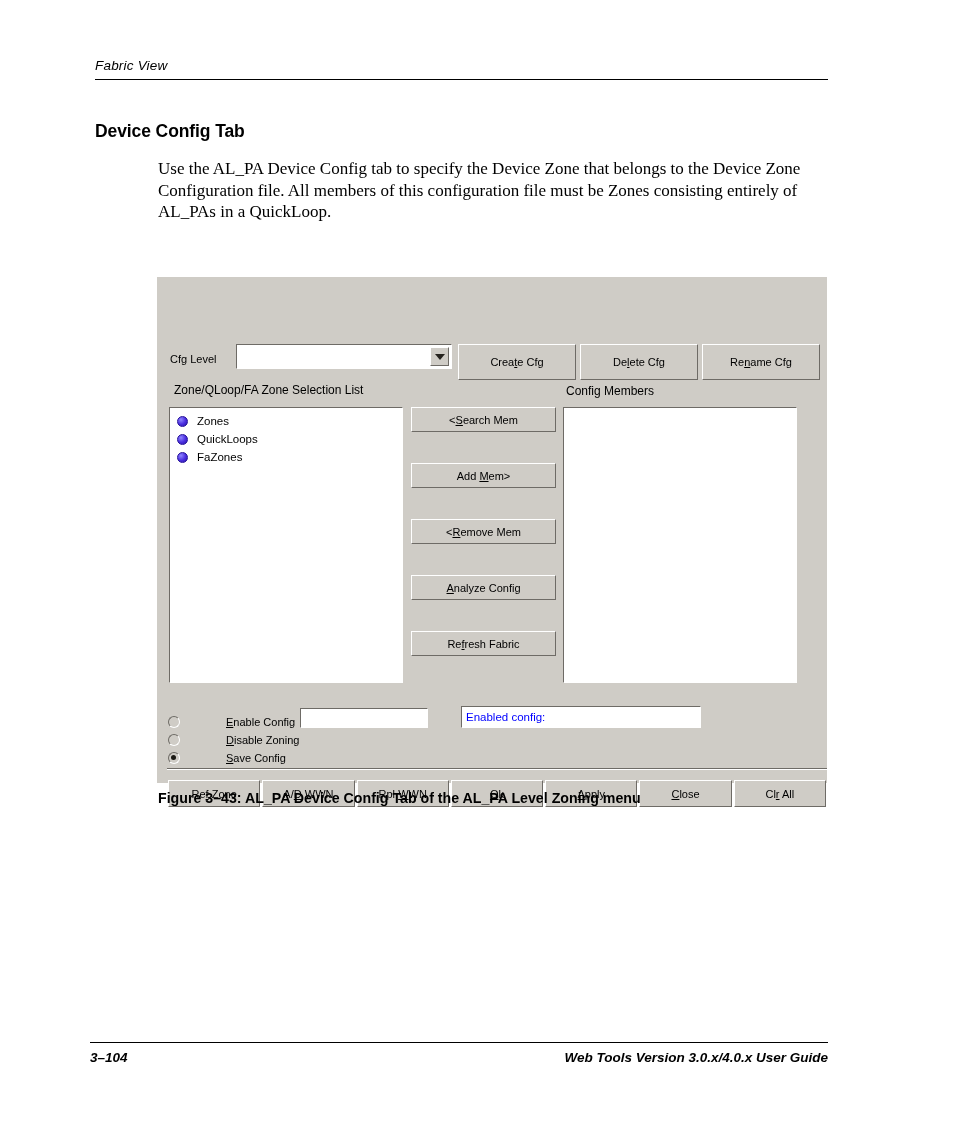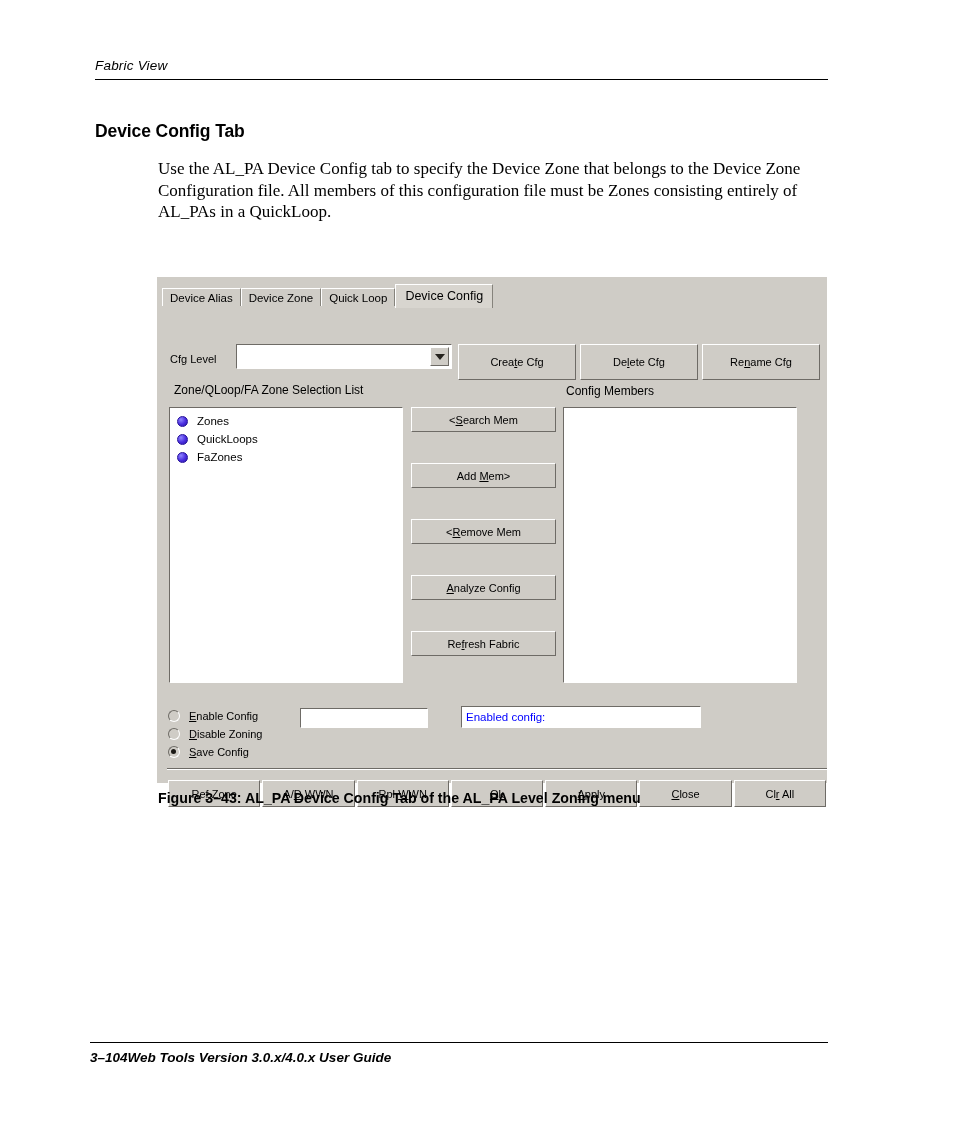--- a/index.html
+++ b/index.html
@@ -27,21 +27,21 @@
   }
   .page-header .hdr-rule {
     border-bottom: 1.6px solid #000;
   }
 
   .page-footer {
     position: absolute; left: 90px; top: 1042px; width: 738px;
   }
   .page-footer .ftr-rule { border-bottom: 1.6px solid #000; }
   .page-footer .ftr-row {
-    display: flex; align-items: baseline;
+    display: flex; justify-content: space-between; align-items: baseline;
     padding-top: 7px;
     font-family: "Liberation Sans", sans-serif;
     font-style: italic;
     font-size: 13.5px;
   }
   .page-footer .ftr-left { font-weight: bold; }
   .page-footer .ftr-right { font-weight: bold; }
 
   
   .section-title {
@@ -215,21 +215,21 @@
   #btn-refresh { top: 325px; }
 
   
   .members-list {
     position: absolute; left: 401px; top: 101px;
     width: 234px; height: 276px;
   }
 
   
   .radio-group { position: absolute; left: 6px; top: 404px; }
-  .radio-row { display: flex; align-items: flex-start; height: 18px; }
+  .radio-row { display: flex; align-items: flex-end; height: 18px; gap: 37px; }
   .radio {
     width: 12px; height: 12px; border-radius: 50%;
     box-sizing: border-box;
     background: #cfccc6;
     border: 1.5px solid #ffffff;
     border-top-color: #6e6b66;
     border-left-color: #6e6b66;
     margin-right: 9px;
     flex: none;
     position: relative;
@@ -283,26 +283,20 @@
 </div>
 
 <div class="section-title">Device Config Tab</div>
 
 <div class="body-block">
   <p>Use the AL_PA Device Config tab to specify the Device Zone that belongs to the Device Zone Configuration file. All members of this configuration file must be Zones consisting entirely of AL_PAs in a QuickLoop.</p>
 </div>
 
 <div class="dialog">
 
-  <div class="tabstrip">
-    <div class="tab">Device Alias</div>
-    <div class="tab">Device Zone</div>
-    <div class="tab">Quick Loop</div>
-    <div class="tab active">Device Config</div>
-  </div>
 
   <div class="panel">
 
     <div class="lbl cfg-label">Cfg Level</div>
 
     <div class="field cfg-combo">
       <div class="combo-arrow">
         <div class="caret"></div>
       </div>
     </div>

